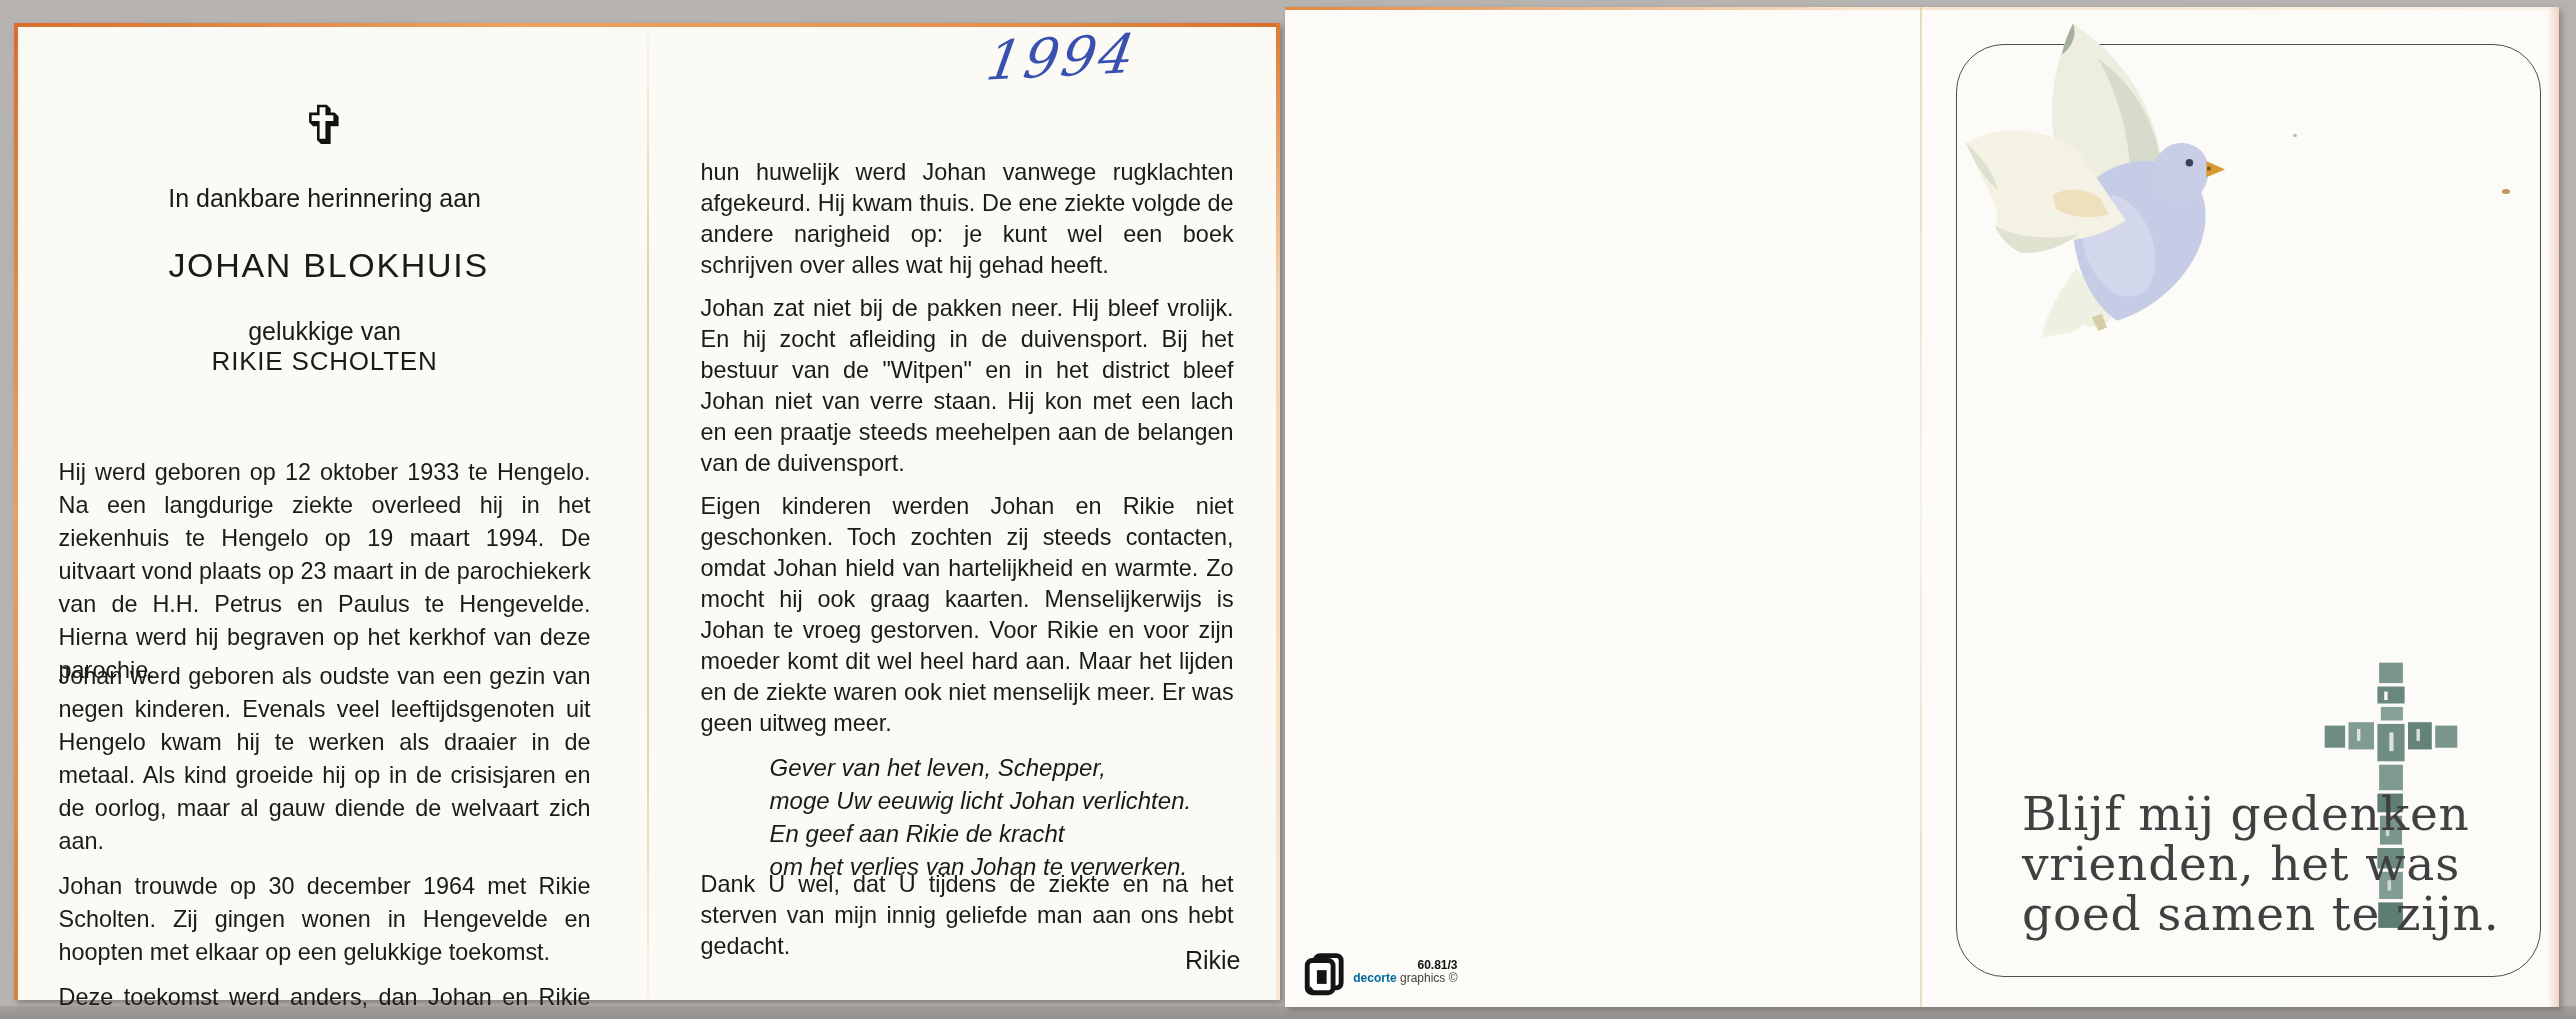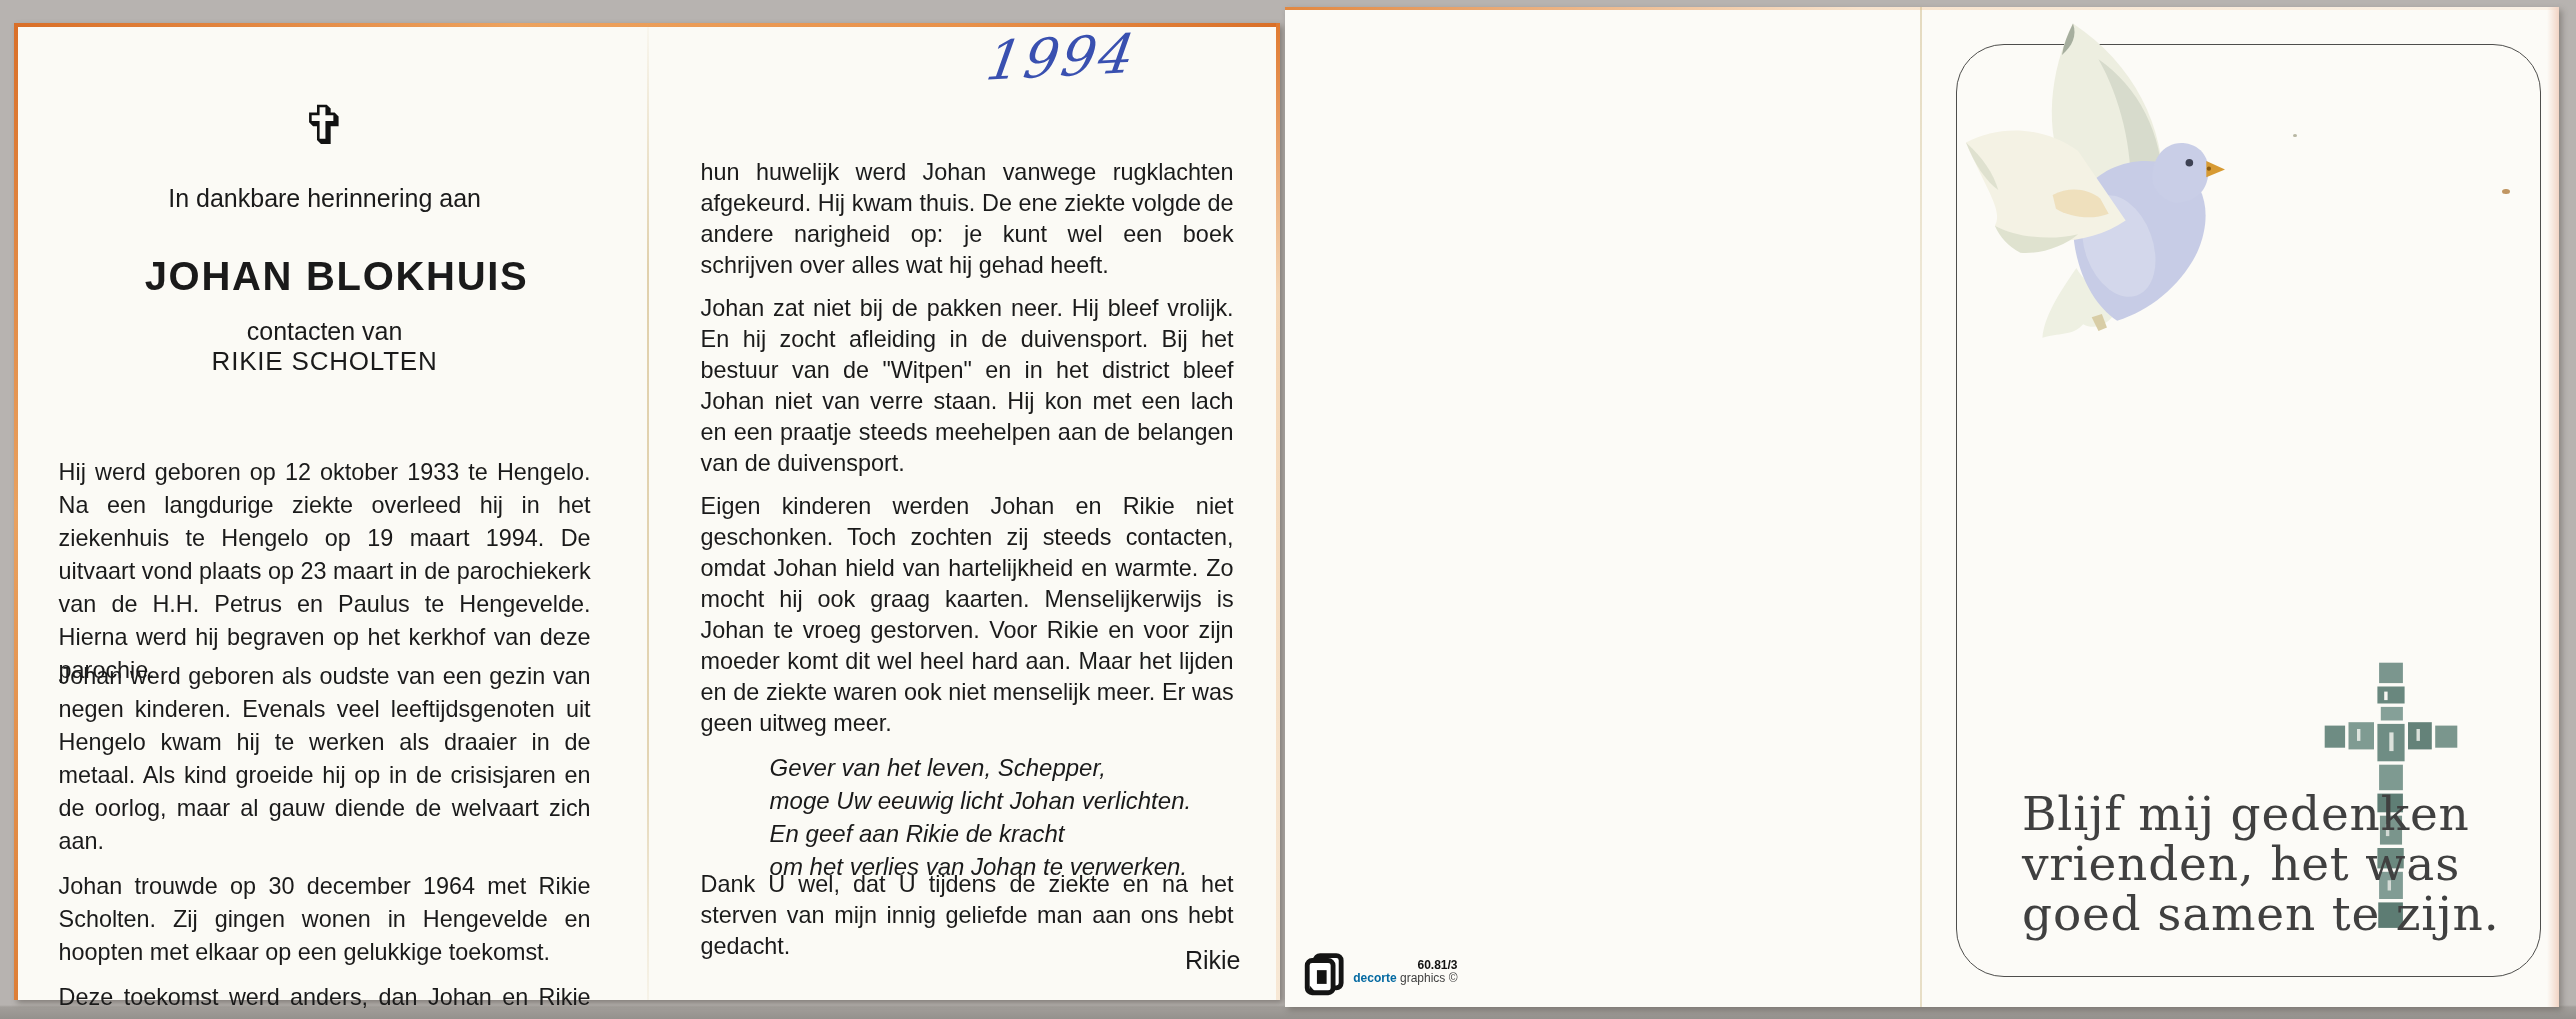--- a/index.html
+++ b/index.html
@@ -18,21 +18,21 @@
   .fold{position:absolute;top:0;height:100%;pointer-events:none;}
   .fold-l{left:633px;width:2.5px;background:linear-gradient(to bottom,rgba(208,180,120,.05),rgba(203,174,112,.55) 25%,rgba(203,174,112,.5) 75%,rgba(208,180,120,.1));}
   .fold-r{left:635px;width:1.7px;background:linear-gradient(to bottom,rgba(205,185,135,.5),rgba(205,185,135,.15) 50%,rgba(205,185,135,.45));}
   .page{position:absolute;top:0;}
   .page-left{left:33px;width:556px;height:100%;}
   .page-mid{left:675px;width:557px;height:100%;}
   .abs{position:absolute;}
   .ctr{width:100%;text-align:center;}
   .cross-glyph{top:75px;font-size:54px;line-height:54px;color:#111;}
   .intro{top:161px;font-size:25px;}
-  .name{top:219px;font-size:40px;font-weight:bold;letter-spacing:1.7px;margin:12px;}
+  .name{top:219px;font-size:34px;font-weight:normal;letter-spacing:1.7px;margin:4px;}
   .relation{top:294px;font-size:25px;}
   .spouse{top:323px;font-size:26px;letter-spacing:0.8px;}
   .par{margin:12px;font-size:23.4px;line-height:33px;text-align:justify;}
   .mid .par{line-height:31px;}
   .block{position:absolute;width:100%;}
   .blk-p1{top:421px;}
   .blk-p2{top:625px;}
   .blk-m1{top:122px;}
   .year{top:5.1px;left:299px;font-size:54px;line-height:59px;color:#3950b0;
         font-family:"DejaVu Serif",serif;font-style:italic;letter-spacing:2.5px;
@@ -63,21 +63,21 @@
   <div class="card card-left">
     <div class="edge edge-top-l"></div>
     <div class="edge edge-left-l"></div>
     <div class="edge edge-right-l"></div>
     <div class="fold fold-l"></div>
 
     <div class="page page-left">
       <div class="abs ctr cross-glyph">✞</div>
       <div class="abs ctr intro">In dankbare herinnering aan</div>
       <h1 class="abs ctr name">JOHAN BLOKHUIS</h1>
-      <div class="abs ctr relation">contacten van</div>
+      <div class="abs ctr relation">gelukkige van</div>
       <div class="abs ctr spouse">RIKIE SCHOLTEN</div>
       <div class="block blk-p1">
         <p class="par">Hij werd geboren op 12 oktober 1933 te Hengelo. Na een langdurige ziekte overleed hij in het ziekenhuis te Hengelo op 19 maart 1994. De uitvaart vond plaats op 23 maart in de parochiekerk van de H.H. Petrus en Paulus te Hengevelde. Hierna werd hij begraven op het kerkhof van deze parochie.</p>
       </div>
       <div class="block blk-p2">
         <p class="par">Johan werd geboren als oudste van een gezin van negen kinderen. Evenals veel leeftijdsgenoten uit Hengelo kwam hij te werken als draaier in de metaal. Als kind groeide hij op in de crisisjaren en de oorlog, maar al gauw diende de welvaart zich aan.</p>
         <p class="par">Johan trouwde op 30 december 1964 met Rikie Scholten. Zij gingen wonen in Hengevelde en hoopten met elkaar op een gelukkige toekomst.</p>
         <p class="par">Deze toekomst werd anders, dan Johan en Rikie zich hadden voorgesteld. Al in het eerste jaar van</p>
       </div>
     </div>

